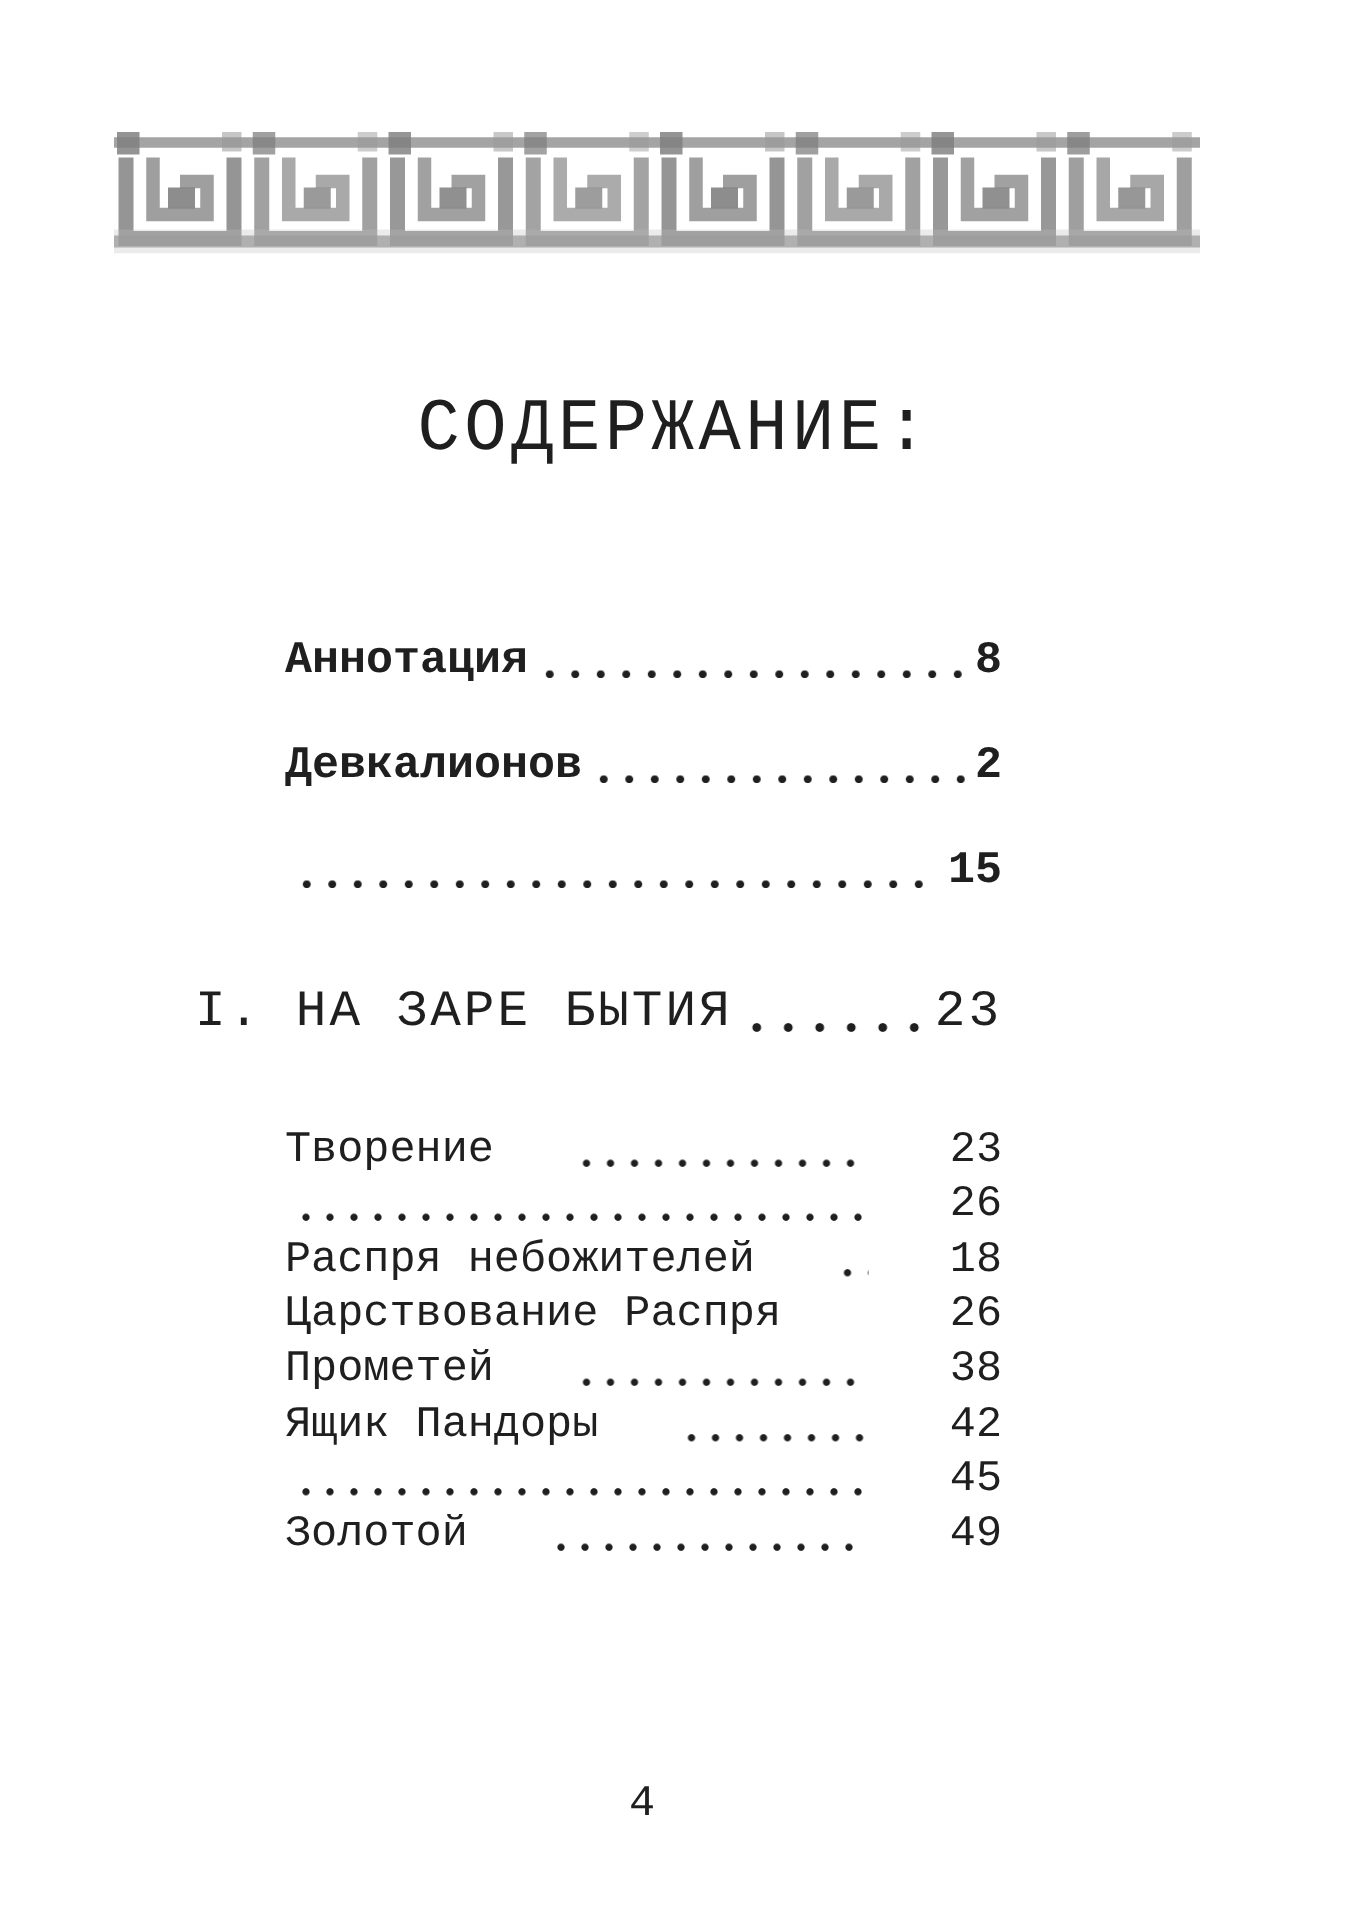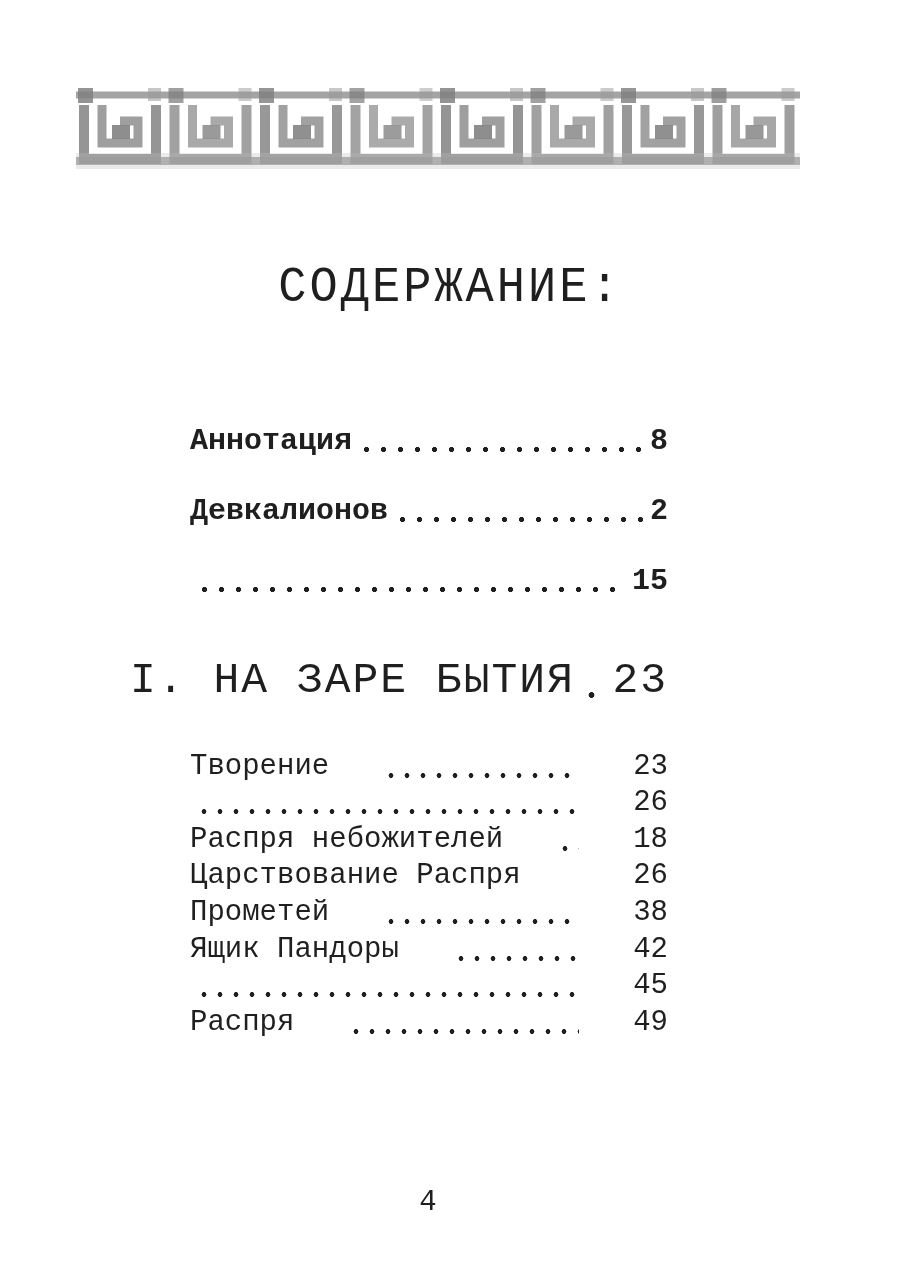--- a/index.html
+++ b/index.html
@@ -81,21 +81,21 @@
     background-size: 17px 5px;
     margin-bottom: 6px;
   }
 
   
   .section-heading {
     position: absolute;
     left: 130px;
     top: 656px;
     width: 538px;
-    font-size: 43px;
+    font-size: 34px;
     letter-spacing: 2px;
     line-height: 1.15;
   }
   .section-heading .leader {
     height: 6px;
     margin-bottom: 7px;
     background-image: radial-gradient(circle, #1f1f1f 2.6px, rgba(0,0,0,0) 3.2px);
     background-size: 21px 6px;
   }
 
@@ -205,21 +205,21 @@
     <div class="toc-row">
       <span>Ящик Пандоры</span>
       <span class="leader"></span>
       <span class="pagenum">42</span>
     </div>
     <div class="toc-row">
       <span class="leader"></span>
       <span class="pagenum">45</span>
     </div>
     <div class="toc-row">
-      <span>Распря</span>
+      <span>Золотой</span>
       <span class="leader"></span>
       <span class="pagenum">49</span>
     </div>
   </div>
 
   <div class="folio">4</div>
 
 </div>
 
 </body></html>

